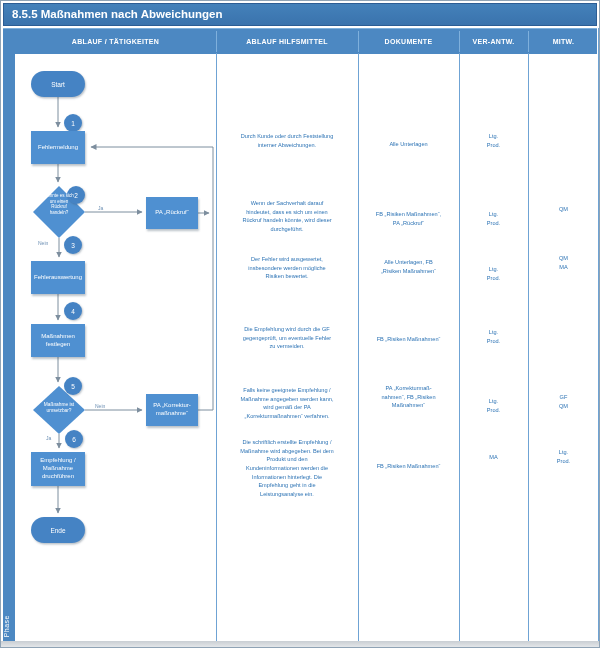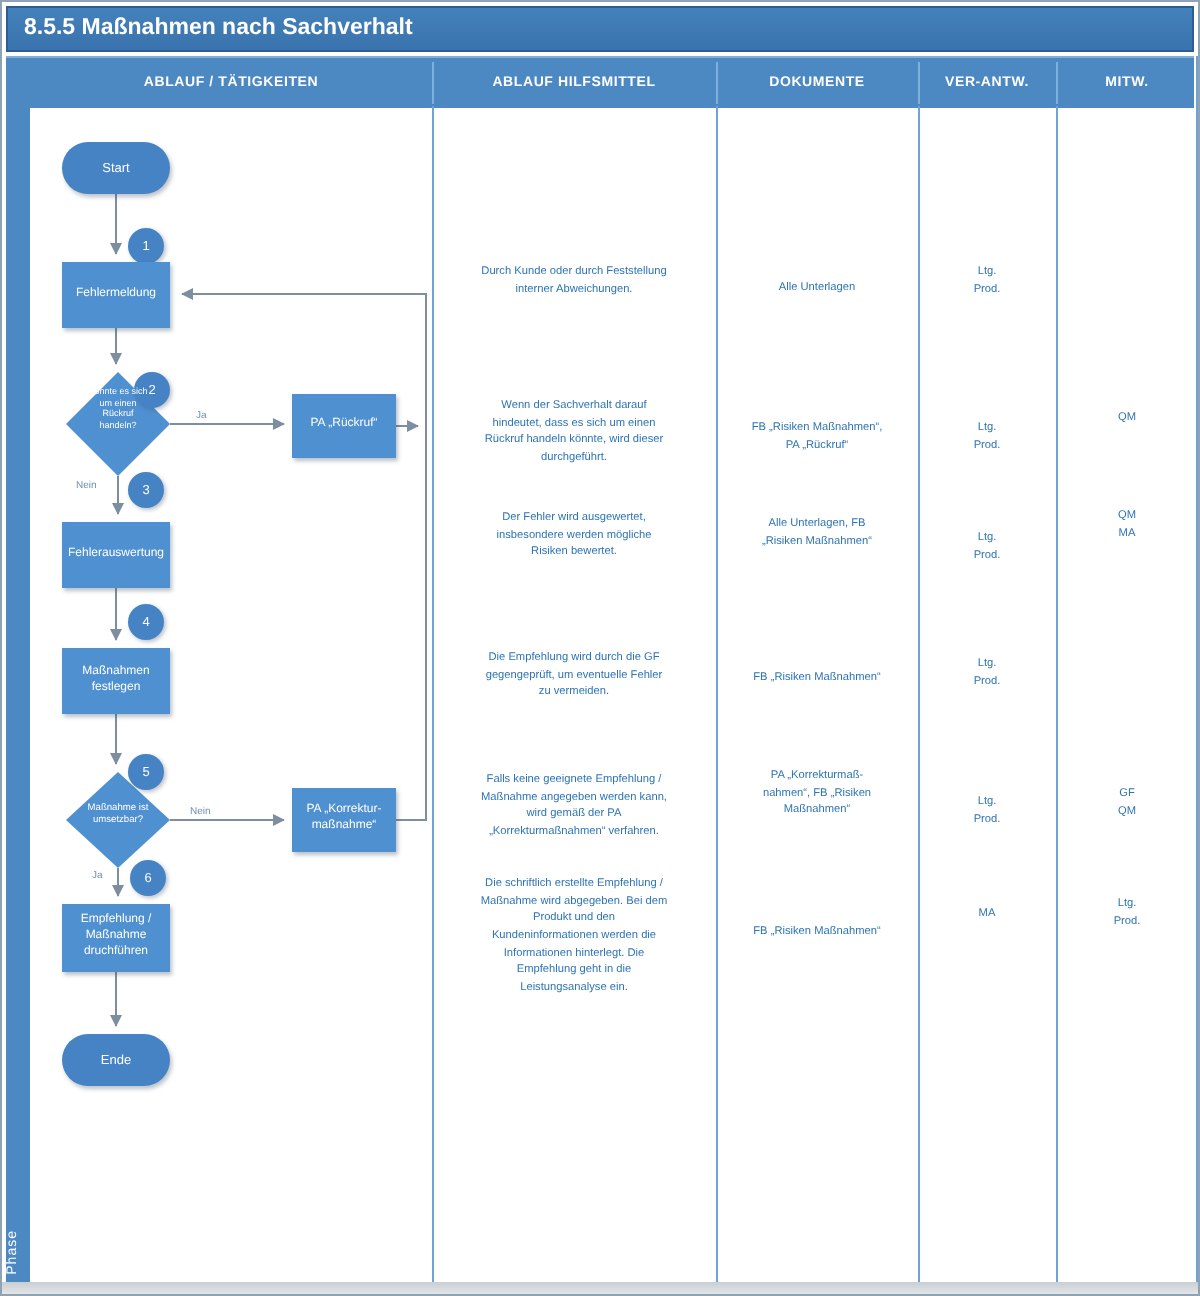--- a/index.html
+++ b/index.html
@@ -44,21 +44,21 @@
   .cell{position:absolute;color:#2e74b5;font-size:5.6px;line-height:1.55;
         text-align:center;white-space:pre-line;}
   .c2{left:219px;width:134px;} .c3{left:360px;width:95px;}
   .c4{left:460px;width:65px;}  .c5{left:529px;width:67px;}
 </style>
 </head>
 <body>
 
 <div class="page">
 
-  <div class="titlebar">8.5.5 Maßnahmen nach Sachverhalt</div>
+  <div class="titlebar">8.5.5 Maßnahmen nach Abweichungen</div>
 
   <div class="headerrow">
     <div class="hcell" style="left:12px;width:201px;">ABLAUF / TÄTIGKEITEN</div>
     <div class="hcell" style="left:213px;width:142px;">ABLAUF HILFSMITTEL</div>
     <div class="hcell" style="left:355px;width:101px;">DOKUMENTE</div>
     <div class="hcell" style="left:456px;width:69px;">VER-ANTW.</div>
     <div class="hcell" style="left:525px;width:71px;">MITW.</div>
     <div class="hsep" style="left:213px;"></div>
     <div class="hsep" style="left:355px;"></div>
     <div class="hsep" style="left:456px;"></div>

